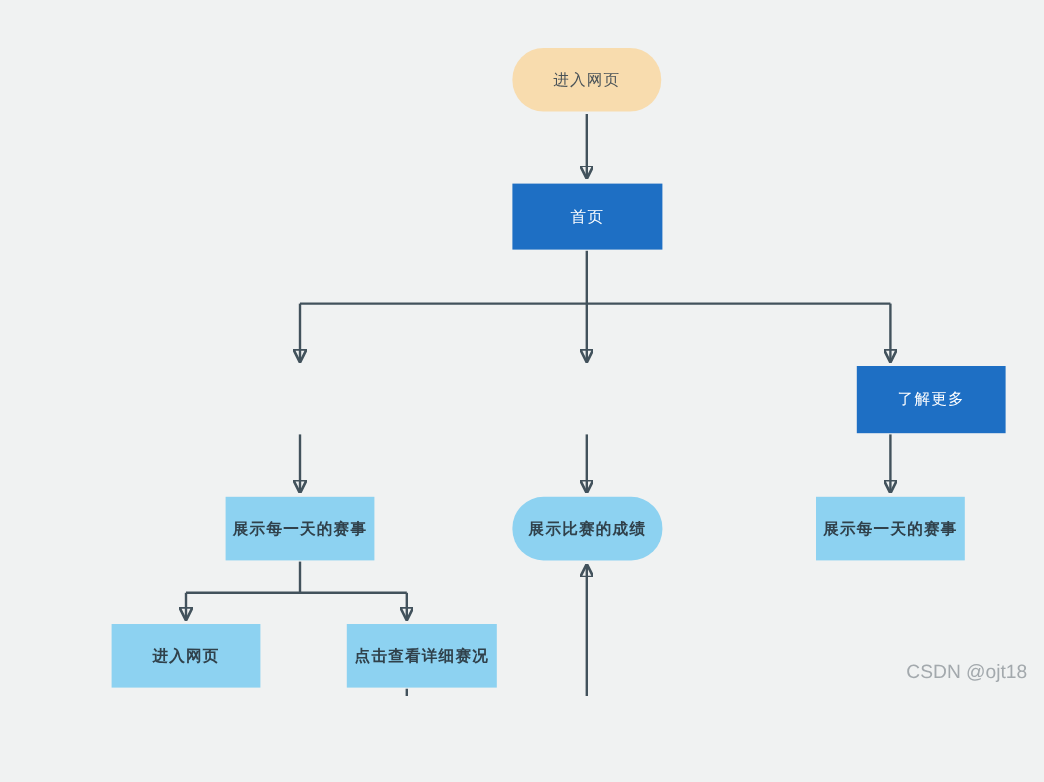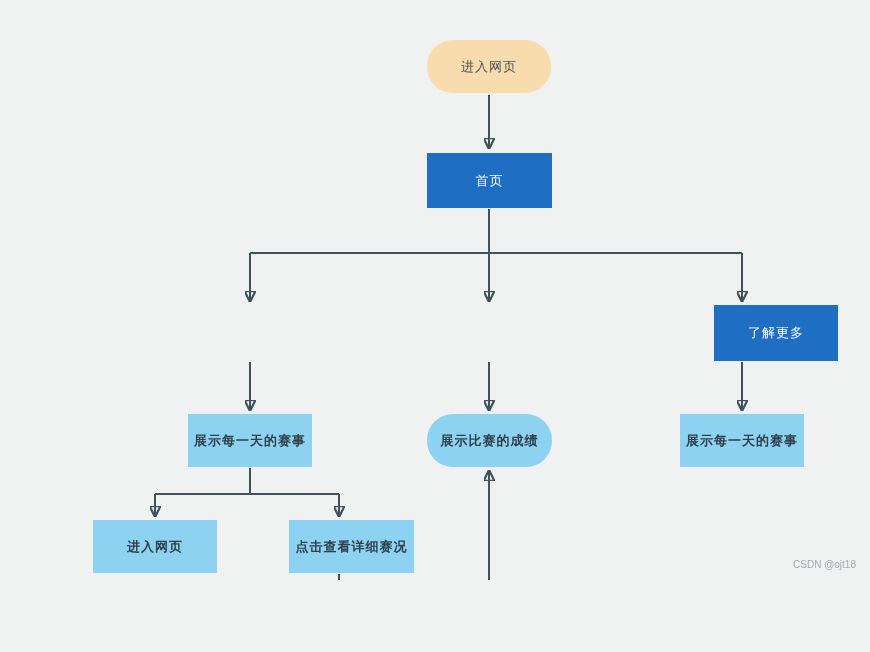--- a/index.html
+++ b/index.html
@@ -42,21 +42,21 @@
     color:var(--primary-text);
   }
   .node--secondary{
     background:var(--secondary-fill);
     color:var(--secondary-text);
     font-weight:bold;
   }
   .watermark{
     position:absolute;
     right:14px;bottom:10px;
-    font-size:10px;
+    font-size:16px;
     color:var(--watermark);
   }
 </style>
 </head>
 <body>
 
 <div class="canvas">
 
   <svg class="connectors" width="870" height="652">
     <defs>

